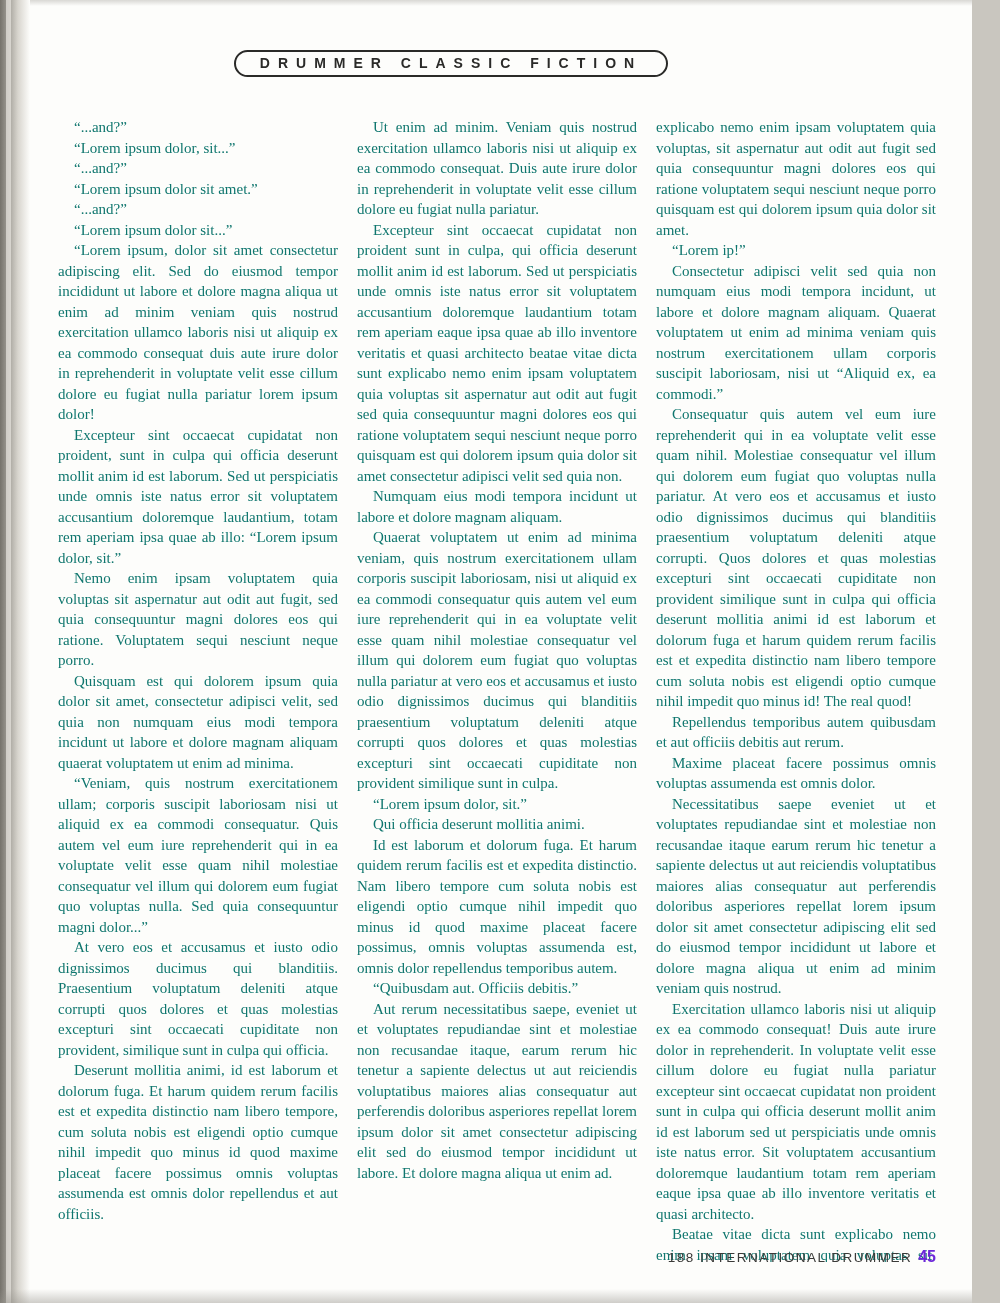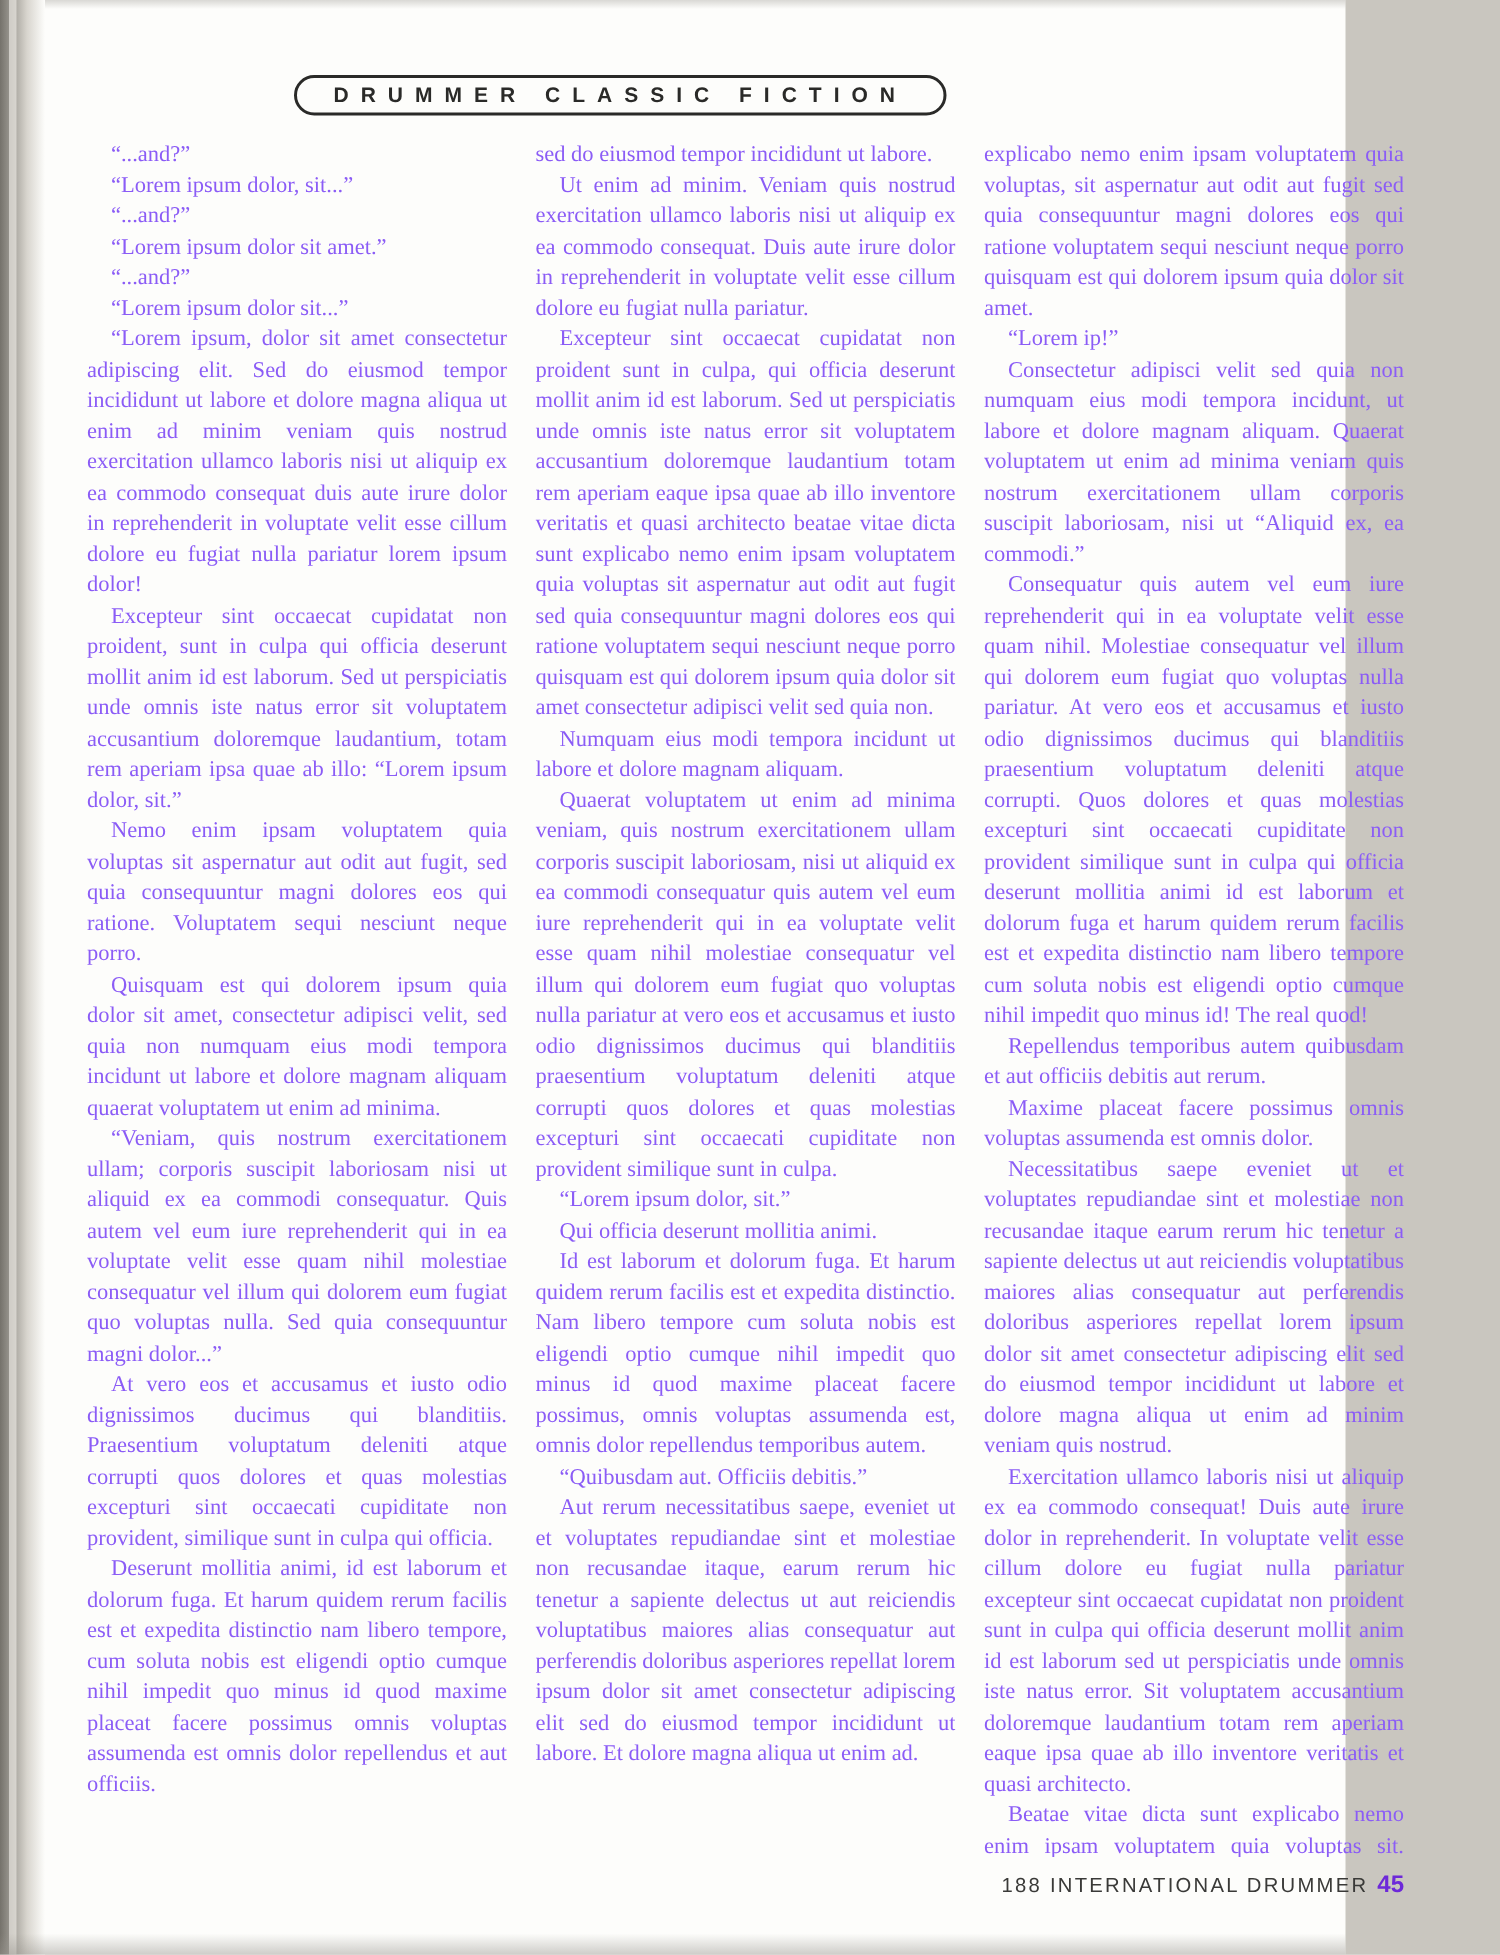--- a/index.html
+++ b/index.html
@@ -7,21 +7,21 @@
     padding: 0;
     width: 1000px;
     height: 1303px;
     background: #c9c6bf;
     font-family: "Liberation Serif", serif;
     overflow: hidden;
   }
   .scan-page {
     position: absolute;
     top: 0; left: 0;
-    width: 897px; height: 1303px;
+    width: 972px; height: 1303px;
     background: #fdfdfb;
   }
   
   .edge-left {
     position: absolute;
     top: 0; left: 0; bottom: 0;
     width: 30px;
     background: linear-gradient(to right, #75726b 0%, #9d9a93 25%, #d8d5ce 60%, #fdfdfb 100%);
   }
   .edge-left-highlight {
@@ -69,24 +69,25 @@
     left: 58px;
     width: 878px;
     height: 1145px;
     display: flex;
     gap: 19px;
   }
   .col {
     width: 280px;
     height: 100%;
     overflow: hidden;
-    color: #8b5cf6;
+    color: #0f766e;
     font-size: 15px;
     line-height: 20.5px;
     text-align: justify;
+    margin-top: 24px;
   }
   .col p {
     margin: 0;
     text-indent: 16px;
   }
   .col p.dialog {
     text-align: left;
   }
   .col p.flush {
     text-indent: 0;
@@ -135,21 +136,20 @@
         <p class="dialog">“Lorem ipsum dolor sit...”</p>
         <p>“Lorem ipsum, dolor sit amet consectetur adipiscing elit. Sed do eiusmod tempor incididunt ut labore et dolore magna aliqua ut enim ad minim veniam quis nostrud exercitation ullamco laboris nisi ut aliquip ex ea commodo consequat duis aute irure dolor in reprehenderit in voluptate velit esse cillum dolore eu fugiat nulla pariatur lorem ipsum dolor!</p>
         <p>Excepteur sint occaecat cupidatat non proident, sunt in culpa qui officia deserunt mollit anim id est laborum. Sed ut perspiciatis unde omnis iste natus error sit voluptatem accusantium doloremque laudantium, totam rem aperiam ipsa quae ab illo: “Lorem ipsum dolor, sit.”</p>
         <p>Nemo enim ipsam voluptatem quia voluptas sit aspernatur aut odit aut fugit, sed quia consequuntur magni dolores eos qui ratione. Voluptatem sequi nesciunt neque porro.</p>
         <p>Quisquam est qui dolorem ipsum quia dolor sit amet, consectetur adipisci velit, sed quia non numquam eius modi tempora incidunt ut labore et dolore magnam aliquam quaerat voluptatem ut enim ad minima.</p>
         <p>“Veniam, quis nostrum exercitationem ullam; corporis suscipit laboriosam nisi ut aliquid ex ea commodi consequatur. Quis autem vel eum iure reprehenderit qui in ea voluptate velit esse quam nihil molestiae consequatur vel illum qui dolorem eum fugiat quo voluptas nulla. Sed quia consequuntur magni dolor...”</p>
         <p>At vero eos et accusamus et iusto odio dignissimos ducimus qui blanditiis. Praesentium voluptatum deleniti atque corrupti quos dolores et quas molestias excepturi sint occaecati cupiditate non provident, similique sunt in culpa qui officia.</p>
         <p>Deserunt mollitia animi, id est laborum et dolorum fuga. Et harum quidem rerum facilis est et expedita distinctio nam libero tempore, cum soluta nobis est eligendi optio cumque nihil impedit quo minus id quod maxime placeat facere possimus omnis voluptas assumenda est omnis dolor repellendus et aut officiis.</p>
       </div>
     <div class="col" id="col-1">
-        <p class="flush">sed do eiusmod tempor incididunt ut labore.</p>
         <p>Ut enim ad minim. Veniam quis nostrud exercitation ullamco laboris nisi ut aliquip ex ea commodo consequat. Duis aute irure dolor in reprehenderit in voluptate velit esse cillum dolore eu fugiat nulla pariatur.</p>
         <p>Excepteur sint occaecat cupidatat non proident sunt in culpa, qui officia deserunt mollit anim id est laborum. Sed ut perspiciatis unde omnis iste natus error sit voluptatem accusantium doloremque laudantium totam rem aperiam eaque ipsa quae ab illo inventore veritatis et quasi architecto beatae vitae dicta sunt explicabo nemo enim ipsam voluptatem quia voluptas sit aspernatur aut odit aut fugit sed quia consequuntur magni dolores eos qui ratione voluptatem sequi nesciunt neque porro quisquam est qui dolorem ipsum quia dolor sit amet consectetur adipisci velit sed quia non.</p>
         <p>Numquam eius modi tempora incidunt ut labore et dolore magnam aliquam.</p>
         <p>Quaerat voluptatem ut enim ad minima veniam, quis nostrum exercitationem ullam corporis suscipit laboriosam, nisi ut aliquid ex ea commodi consequatur quis autem vel eum iure reprehenderit qui in ea voluptate velit esse quam nihil molestiae consequatur vel illum qui dolorem eum fugiat quo voluptas nulla pariatur at vero eos et accusamus et iusto odio dignissimos ducimus qui blanditiis praesentium voluptatum deleniti atque corrupti quos dolores et quas molestias excepturi sint occaecati cupiditate non provident similique sunt in culpa.</p>
         <p class="dialog">“Lorem ipsum dolor, sit.”</p>
         <p>Qui officia deserunt mollitia animi.</p>
         <p>Id est laborum et dolorum fuga. Et harum quidem rerum facilis est et expedita distinctio. Nam libero tempore cum soluta nobis est eligendi optio cumque nihil impedit quo minus id quod maxime placeat facere possimus, omnis voluptas assumenda est, omnis dolor repellendus temporibus autem.</p>
         <p class="dialog">“Quibusdam aut. Officiis debitis.”</p>
         <p>Aut rerum necessitatibus saepe, eveniet ut et voluptates repudiandae sint et molestiae non recusandae itaque, earum rerum hic tenetur a sapiente delectus ut aut reiciendis voluptatibus maiores alias consequatur aut perferendis doloribus asperiores repellat lorem ipsum dolor sit amet consectetur adipiscing elit sed do eiusmod tempor incididunt ut labore. Et dolore magna aliqua ut enim ad.</p>
       </div>

